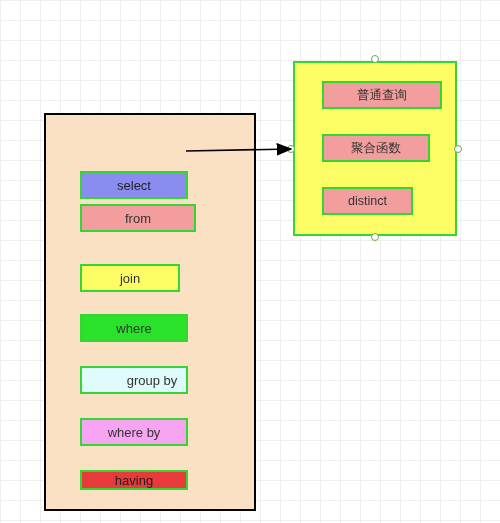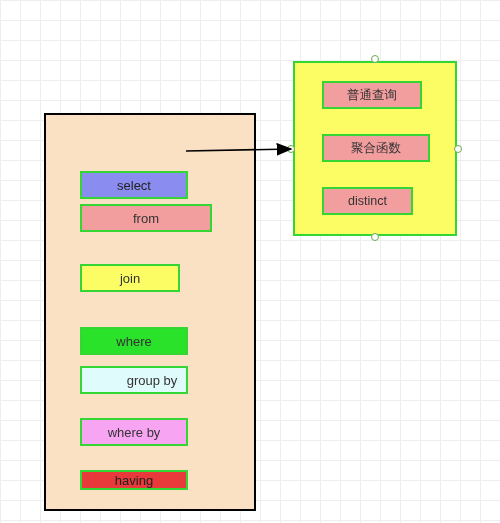--- a/index.html
+++ b/index.html
@@ -52,29 +52,29 @@
     font-size: 13px;
     display: flex;
     align-items: center;
     justify-content: center;
     color: #333;
     white-space: nowrap;
   }
 
   
   .n-select   { left: 34px; top: 24px;  width: 108px; height: 28px; background: #8b8cf0; color: #222; margin-top: 32px; }
-  .n-from     { left: 34px; top: 89px;  width: 132px; height: 28px; background: #f29e9e; }
+  .n-from     { left: 34px; top: 89px;  width: 116px; height: 28px; background: #f29e9e; }
   .n-join     { left: 34px; top: 149px; width: 100px; height: 28px; background: #fcfc65; }
-  .n-where    { left: 34px; top: 212px; width: 108px; height: 28px; background: #2be22b; align-items: center; }
+  .n-where    { left: 34px; top: 199px; width: 108px; height: 28px; background: #2be22b; align-items: center; }
   .n-groupby  { left: 34px; top: 251px; width: 108px; height: 28px; background: #e0fbfb; padding-left: 36px; }
   .n-orderby  { left: 34px; top: 303px; width: 108px; height: 28px; background: #f7a5f3; }
   .n-having   { left: 34px; top: 355px; width: 108px; height: 20px; background: #e83a3a; color:#222; }
 
   
-  .n-r1 { left: 27px; top: 18px;  width: 100px; height: 28px; background: #f29e9e; font-size:12.5px; }
+  .n-r1 { left: 27px; top: 18px;  width: 120px; height: 28px; background: #f29e9e; font-size:12.5px; }
   .n-r2 { left: 27px; top: 71px;  width: 108px; height: 28px; background: #f29e9e; font-size:12.5px; }
   .n-r3 { left: 27px; top: 124px; width: 91px; height: 28px; background: #f29e9e; font-size:12.5px; }
 
   
   .handle {
     position: absolute;
     width: 8px;
     height: 8px;
     border: 1px solid #6aa84f;
     background: #fff;

